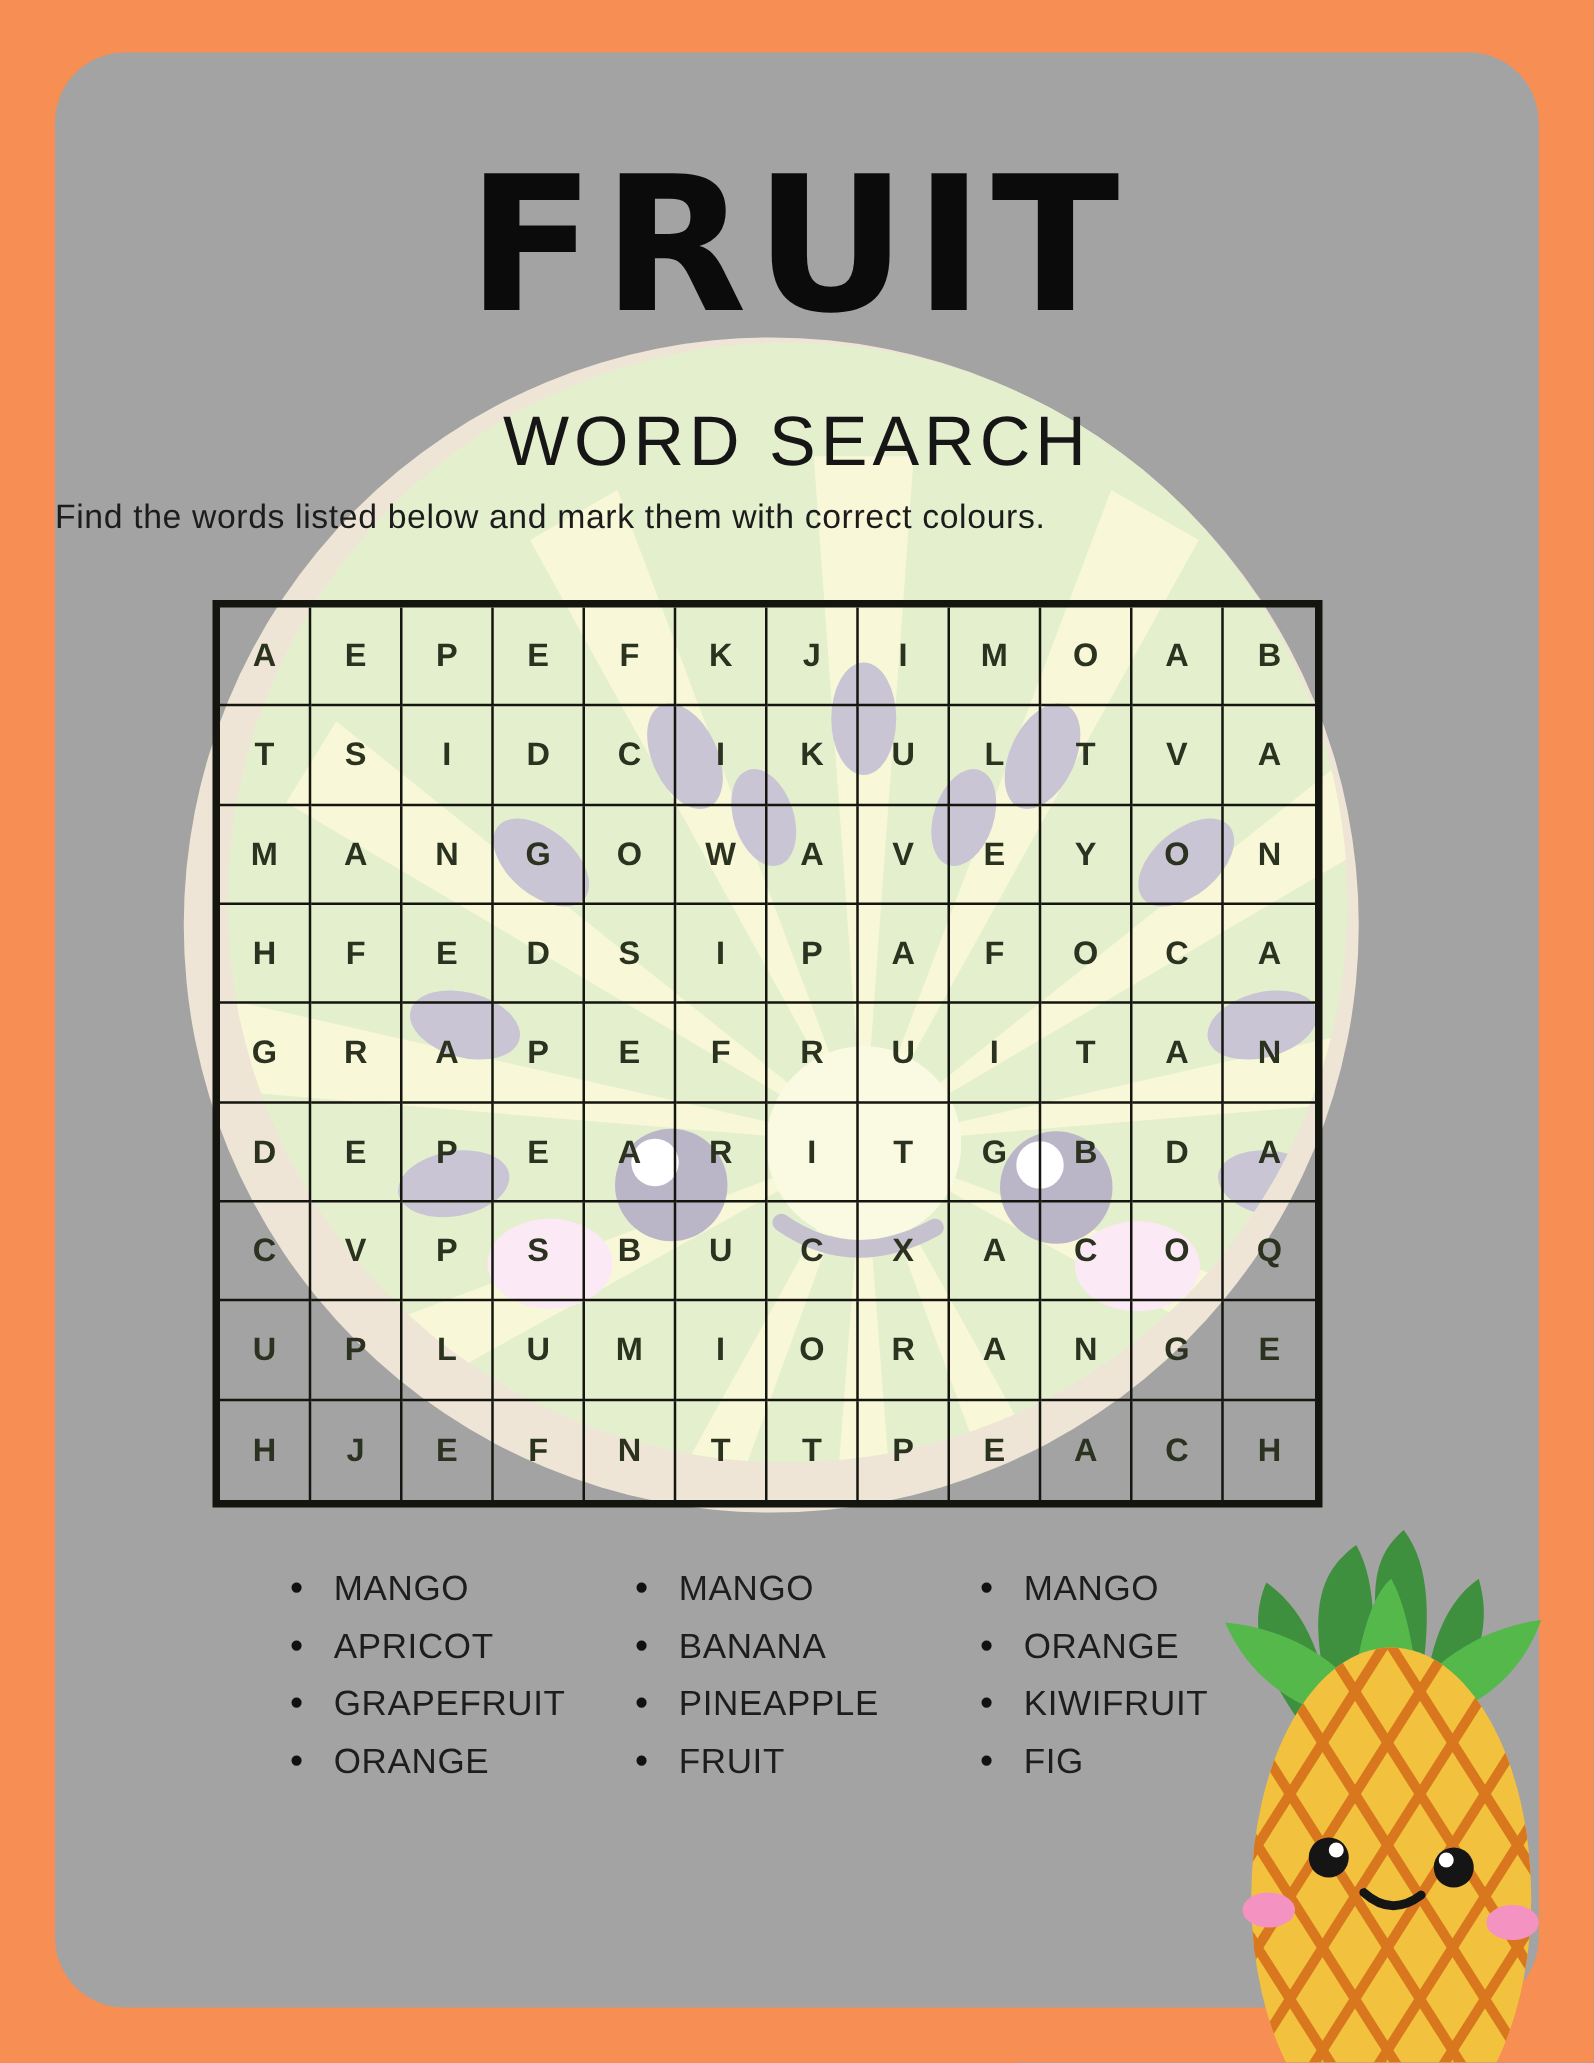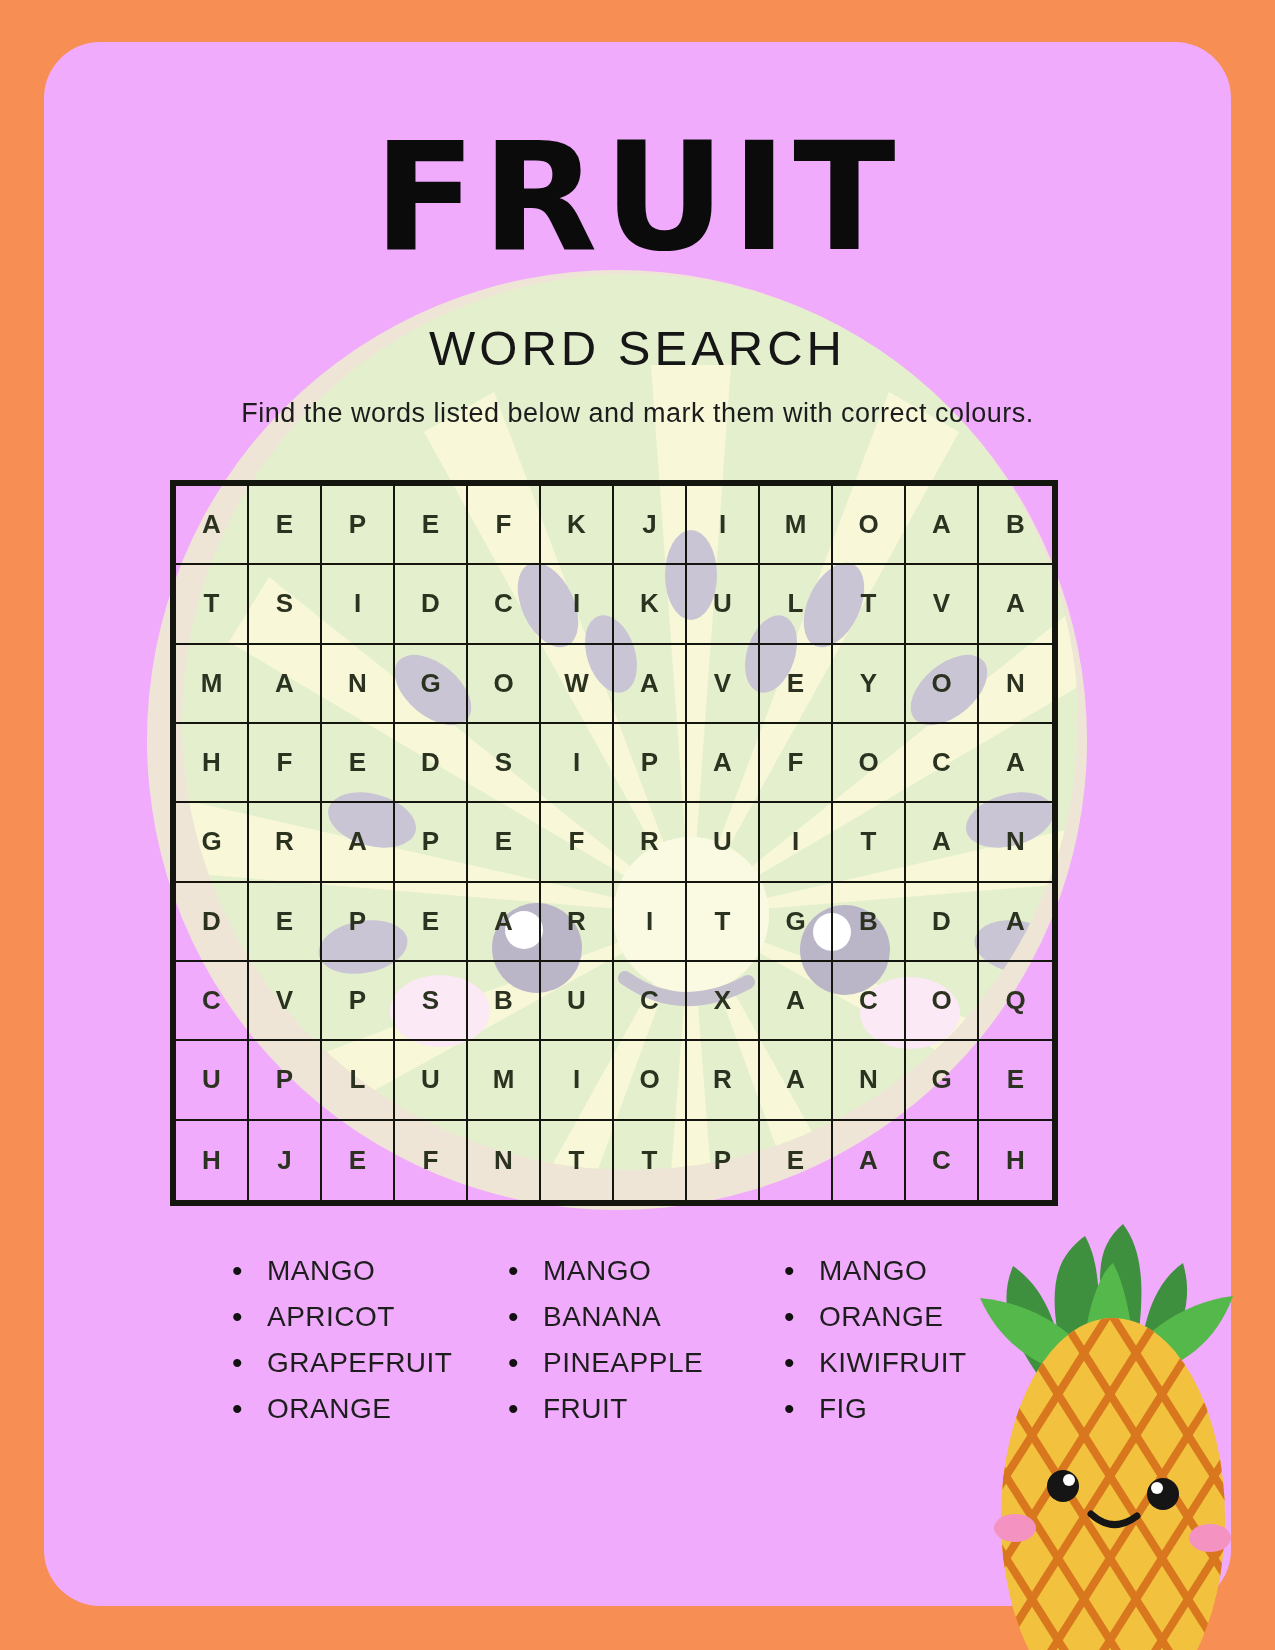--- a/index.html
+++ b/index.html
@@ -3,34 +3,34 @@
 <meta charset="utf-8">
 <style>
   html,body{margin:0;padding:0;}
   body{
     width:1275px;height:1650px;position:relative;overflow:hidden;
     background:#F78E53;
     font-family:"Liberation Sans", sans-serif;
   }
   .card{
     position:absolute;left:44px;top:42px;width:1187px;height:1564px;
-    background:#f0abfc;border-radius:56px;overflow:hidden;
+    background:#a3a3a3;border-radius:56px;overflow:hidden;
   }
   .kiwi-svg{position:absolute;left:0;top:0;width:1187px;height:1564px;z-index:0;}
   .title{
     position:absolute;left:0;top:80px;width:100%;text-align:center;
     font-family:"DejaVu Sans", sans-serif;font-weight:900;font-size:150px;
     letter-spacing:6px;color:#0b0b0b;line-height:1;z-index:2;
   }
   .subtitle{
     position:absolute;left:0;top:278px;width:100%;text-align:center;
-    font-size:49px;font-weight:400;letter-spacing:4px;color:#161616;z-index:2;
+    font-size:56px;font-weight:400;letter-spacing:4px;color:#161616;z-index:2;
   }
   .instruction{
-    position:absolute;left:0;top:356px;width:100%;text-align:center;
+    position:absolute;left:0;top:356px;width:100%;
     font-size:27px;font-weight:400;letter-spacing:0.5px;color:#1c1c1c;z-index:2;
   }
   .grid{
     position:absolute;left:126px;top:438px;width:888px;height:726px;
     border:6px solid #15150F;box-sizing:border-box;
     display:grid;grid-template-columns:repeat(12,1fr);grid-template-rows:repeat(9,1fr);
     z-index:2;
   }
   .cell{
     border-right:2px solid #15150F;border-bottom:2px solid #15150F;

